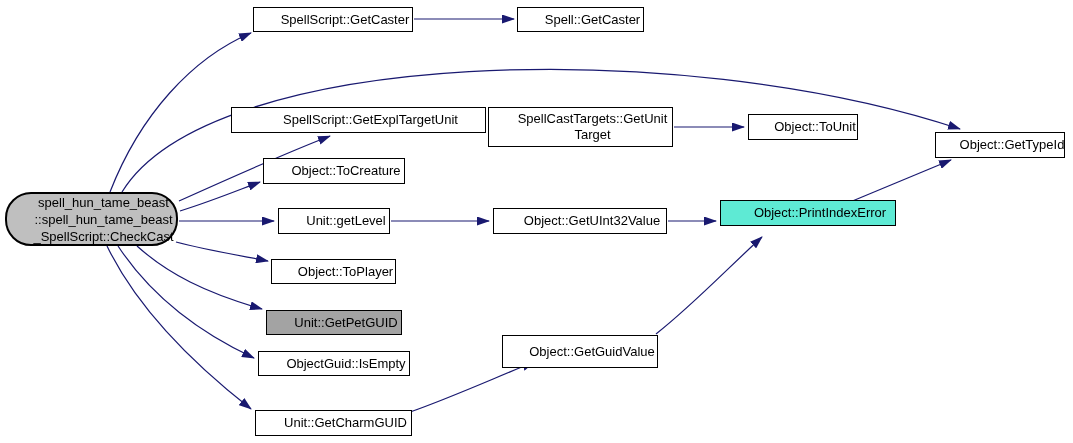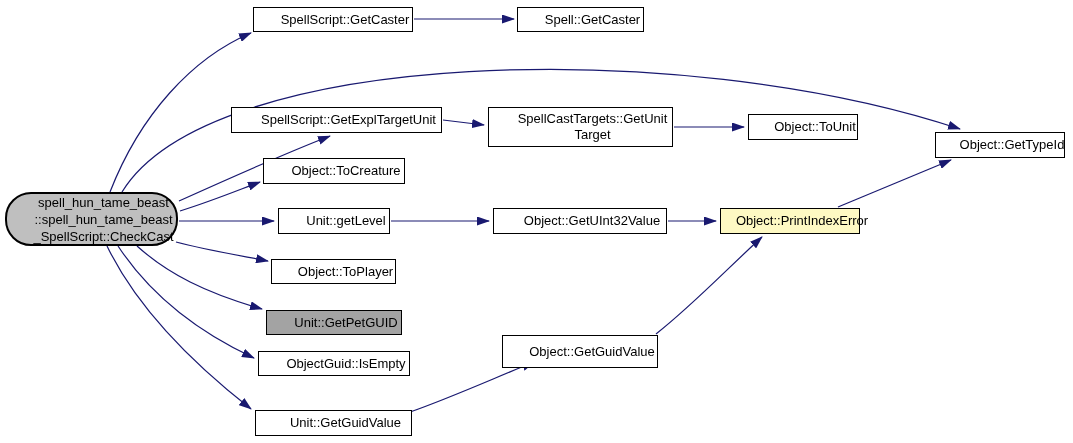--- a/index.html
+++ b/index.html
@@ -74,28 +74,28 @@
         <path d="M 410 412 C 450 398, 492 379, 534 362" class="edge-path" stroke="#191970" marker-end="url(#arrowhead)"></path>
         <path d="M 656 334 C 693 305, 730 266, 762 237" class="edge-path" stroke="#191970" marker-end="url(#arrowhead)"></path>
       </g>
   </svg>
 
   <div class="node main" style="left: 5px; top: 192px; width: 173px; height: 54px; background: rgb(191, 191, 191); border-color: rgb(0, 0, 0); border-radius: 26px;">spell_hun_tame_beast
 ::spell_hun_tame_beast
 _SpellScript::CheckCast</div>
   <div class="node" style="left: 253px; top: 7px; width: 160px; height: 25px; background: rgb(255, 255, 255); border-color: rgb(0, 0, 0);">SpellScript::GetCaster</div>
   <div class="node" style="left: 517px; top: 7px; width: 127px; height: 25px; background: rgb(255, 255, 255); border-color: rgb(0, 0, 0);">Spell::GetCaster</div>
-  <div class="node" style="left: 231px; top: 107px; width: 211px; height: 26px; background: rgb(255, 255, 255); border-color: rgb(0, 0, 0); text-align: center;">SpellScript::GetExplTargetUnit</div>
+  <div class="node" style="left: 231px; top: 107px; width: 255px; height: 26px; background: rgb(255, 255, 255); border-color: rgb(0, 0, 0); text-align: center;">SpellScript::GetExplTargetUnit</div>
   <div class="node" style="left: 488px; top: 107px; width: 185px; height: 40px; background: rgb(255, 255, 255); border-color: rgb(0, 0, 0);">SpellCastTargets::GetUnit
 Target</div>
   <div class="node" style="left: 748px; top: 114px; width: 110px; height: 26px; background: rgb(255, 255, 255); border-color: rgb(0, 0, 0);">Object::ToUnit</div>
   <div class="node" style="left: 935px; top: 132px; width: 130px; height: 26px; background: rgb(255, 255, 255); border-color: rgb(0, 0, 0);">Object::GetTypeId</div>
   <div class="node" style="left: 263px; top: 158px; width: 142px; height: 26px; background: rgb(255, 255, 255); border-color: rgb(0, 0, 0);">Object::ToCreature</div>
   <div class="node" style="left: 278px; top: 208px; width: 112px; height: 26px; background: rgb(255, 255, 255); border-color: rgb(0, 0, 0);">Unit::getLevel</div>
   <div class="node" style="left: 493px; top: 208px; width: 174px; height: 26px; background: rgb(255, 255, 255); border-color: rgb(0, 0, 0);">Object::GetUInt32Value</div>
-  <div class="node" style="left: 720px; top: 208px; width: 140px; height: 26px; background: #fef9c3; border-color: rgb(0, 0, 0);">Object::PrintIndexError</div>
+  <div class="node" style="left: 720px; top: 200px; width: 176px; height: 26px; background: #5eead4; border-color: rgb(0, 0, 0);">Object::PrintIndexError</div>
   <div class="node" style="left: 271px; top: 259px; width: 125px; height: 25px; background: rgb(255, 255, 255); border-color: rgb(0, 0, 0);">Object::ToPlayer</div>
   <div class="node" style="left: 266px; top: 310px; width: 136px; height: 25px; background: #a3a3a3; border-color: rgb(0, 0, 0);">Unit::GetPetGUID</div>
   <div class="node" style="left: 258px; top: 351px; width: 152px; height: 25px; background: rgb(255, 255, 255); border-color: rgb(0, 0, 0);">ObjectGuid::IsEmpty</div>
-  <div class="node" style="left: 255px; top: 410px; width: 157px; height: 26px; background: rgb(255, 255, 255); border-color: rgb(0, 0, 0);">Unit::GetGuidValue</div>
+  <div class="node" style="left: 255px; top: 410px; width: 157px; height: 26px; background: rgb(255, 255, 255); border-color: rgb(0, 0, 0);">Unit::GetCharmGUID</div>
   <div class="node" style="left: 502px; top: 335px; width: 156px; height: 33px; background: rgb(255, 255, 255); border-color: rgb(0, 0, 0);">Object::GetGuidValue</div>
 
 </div>
 
 </body></html>

